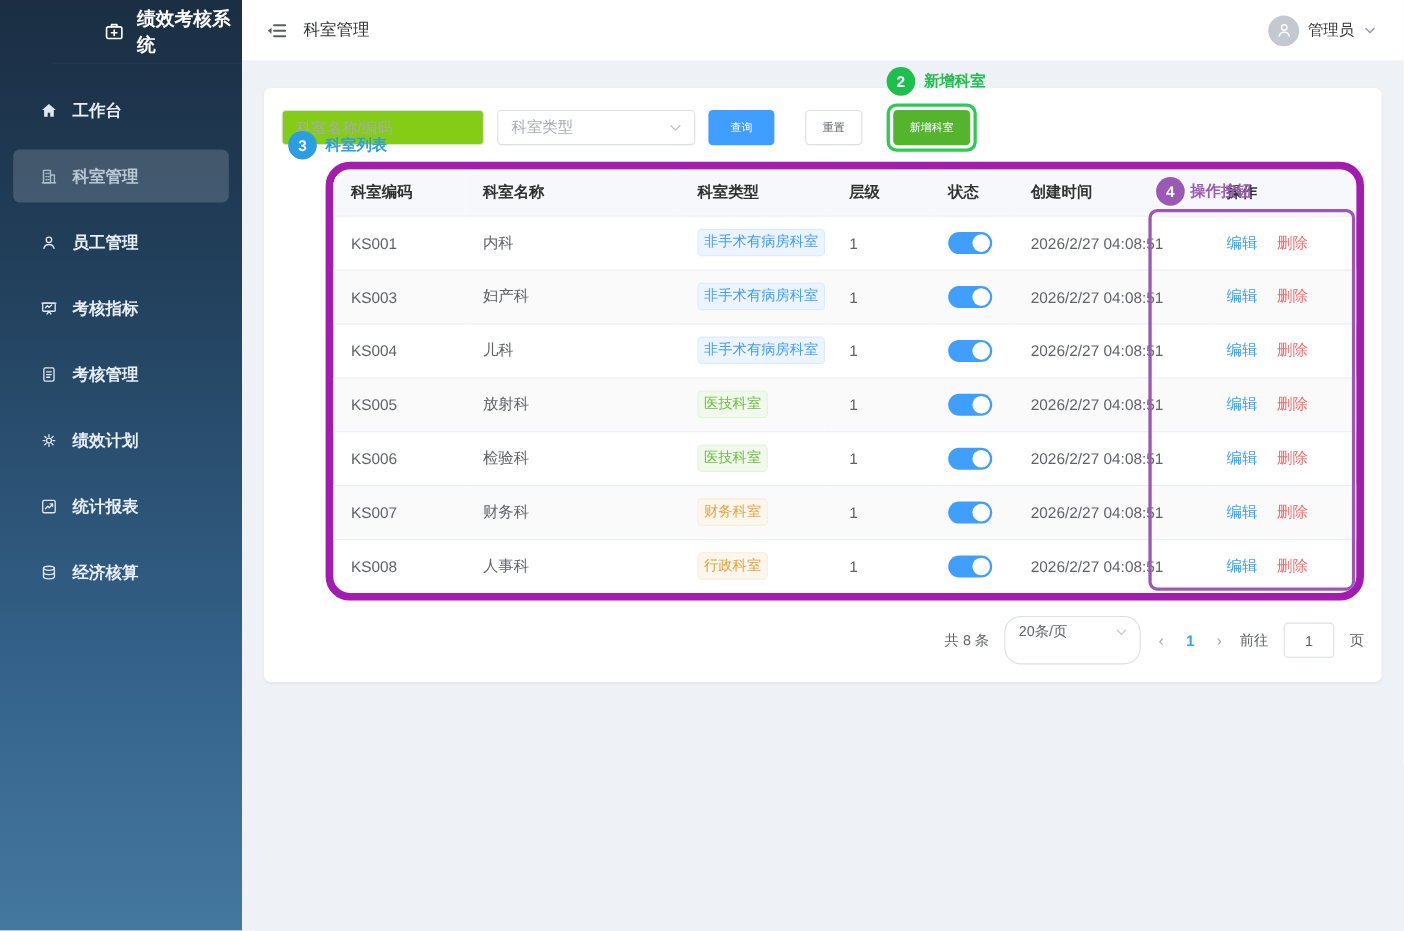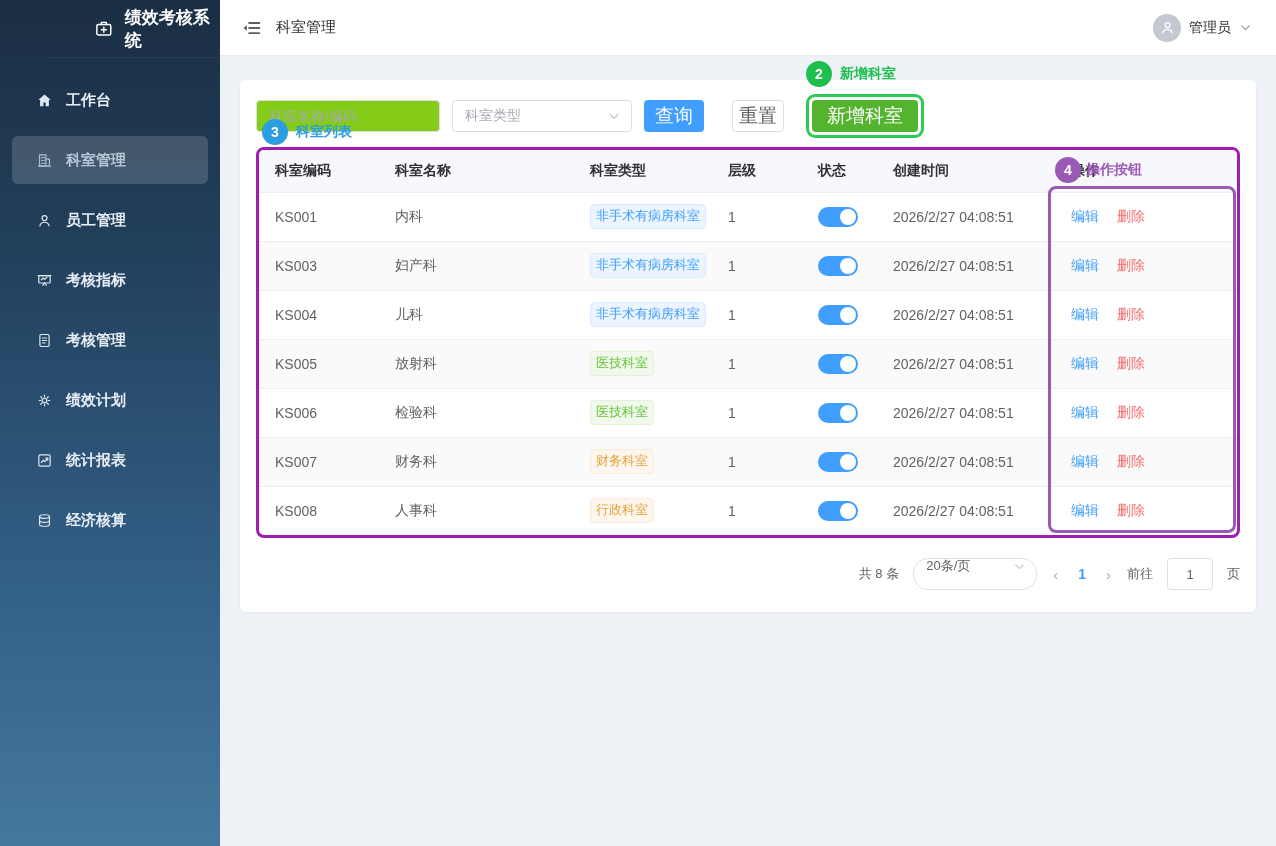--- a/index.html
+++ b/index.html
@@ -75,21 +75,21 @@
   }
   .tb-input::placeholder { color: #a8abb2; }
   .tb-select {
     width: 180px; height: 32px; margin-left: 12px;
     border: 1px solid #dcdfe6; border-radius: 4px; background: #fff;
     display: flex; align-items: center; justify-content: space-between;
     padding: 0 10px 0 12px; font-size: 14px; color: #a8abb2; cursor: pointer;
   }
   .tb-select .chev { width: 14px; height: 14px; color: #c0c4cc; }
   .btn {
-    height: 32px; border: none; border-radius: 4px; font-size: 19px;
+    height: 32px; border: none; border-radius: 4px; font-size: 10px;
     cursor: pointer; font-family: "Liberation Sans", "DejaVu Sans", sans-serif;
     display: inline-flex; align-items: center; justify-content: center;
   }
   .btn-primary { background: #409eff; color: #fff; width: 60px; margin-left: 12px; }
   .btn-plain { background: #fff; border: 1px solid #dcdfe6; color: #606266; width: 52px; margin-left: 28px; }
   .add-outline {
     margin-left: 22px; border: 3px solid #2ccb58; border-radius: 9px;
     padding: 3px; display: inline-flex; margin-top: -7px; margin-bottom: -7px;
     background: #fff;
   }
@@ -108,22 +108,22 @@
   .anno-blue .anno-badge { background: #2d9de2; }
   .anno-blue .anno-label { color: #2d9de2; }
   .anno-purple .anno-badge { background: #9b59b6; }
   .anno-purple .anno-label { color: #9b59b6; }
   .anno-add { top: -19px; left: 566px; }
   .anno-table { top: 39px; left: 22px; }
   .anno-actions { top: 7px; left: calc(100% - 182px); }
 
   
   .table-outline {
-    border: 3px solid #a21caf; border-radius: 8px;
-    position: relative; overflow: hidden; background: #fff;
+    border: 7px solid #a21caf; border-radius: 22px;
+    position: relative; overflow: hidden; background: #fff; margin-left: 40px;
   }
   table { width: 100%; border-collapse: collapse; font-size: 14px; table-layout: fixed; }
   col.c1 { width: 120px; } col.c2 { width: 195px; } col.c3 { width: 138px; }
   col.c4 { width: 90px; }  col.c5 { width: 75px; }  col.c6 { width: 178px; }
   thead th {
     height: 42px; background: #f7f8fb; text-align: left;
     font-weight: bold; color: #303133; padding-left: 16px; font-size: 14px;
   }
   tbody td { height: 49px; border-top: 1px solid #ebeef5; padding-left: 16px; color: #606266; }
   tbody tr:nth-child(even) { background: #fafafa; }
@@ -149,21 +149,21 @@
     position: absolute; top: 36px; right: 1px; bottom: 2px; width: 188px;
     border: 3px solid #9b59b6; border-radius: 8px; pointer-events: none; z-index: 5;
   }
 
   
   .pagination {
     display: flex; align-items: center; justify-content: flex-end;
     margin-top: 20px; gap: 14px; font-size: 13px; color: #606266; height: 32px;
   }
   .page-size {
-    width: 124px; height: 32px; border: 1px solid #dcdfe6; border-radius: 15px;
+    width: 124px; height: 44px; border: 1px solid #dcdfe6; border-radius: 15px;
     display: flex; align-items: center; justify-content: space-between;
     padding: 0 10px 16px 12px; cursor: pointer; background: #fff; color: #606266;
   }
   .page-size .chev { width: 13px; height: 13px; color: #c0c4cc; }
   .page-arrow { color: #a8abb2; font-size: 15px; cursor: pointer; padding: 0 2px; }
   .page-num { color: #409eff; font-weight: bold; font-size: 14px; cursor: pointer; padding: 0 4px; }
   .goto-input {
     width: 46px; height: 32px; border: 1px solid #dcdfe6; border-radius: 4px;
     text-align: center; font-size: 13px; color: #606266; outline: none;
     font-family: "Liberation Sans", "DejaVu Sans", sans-serif;

